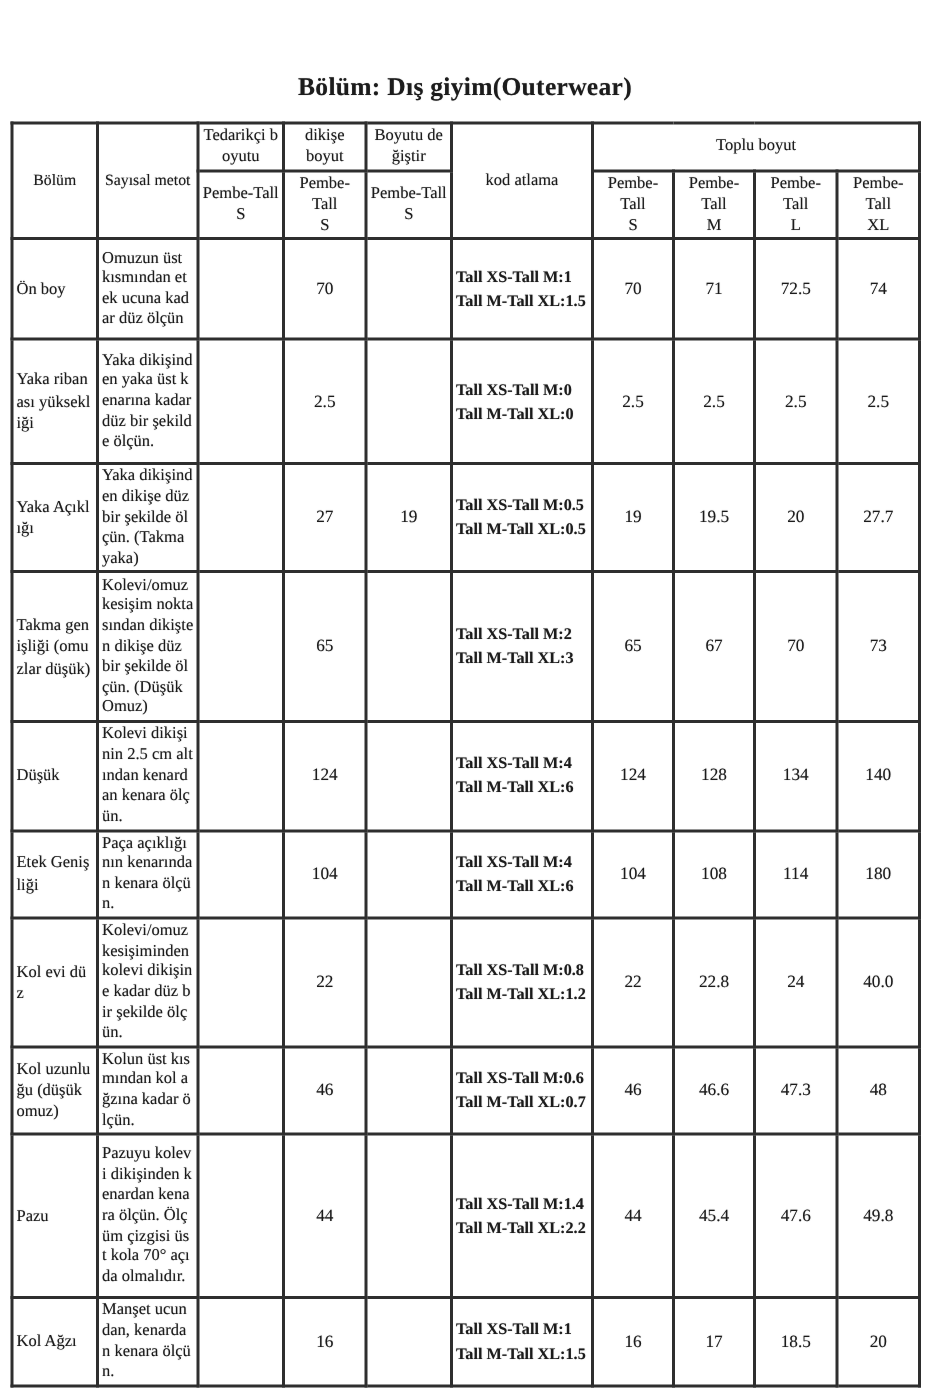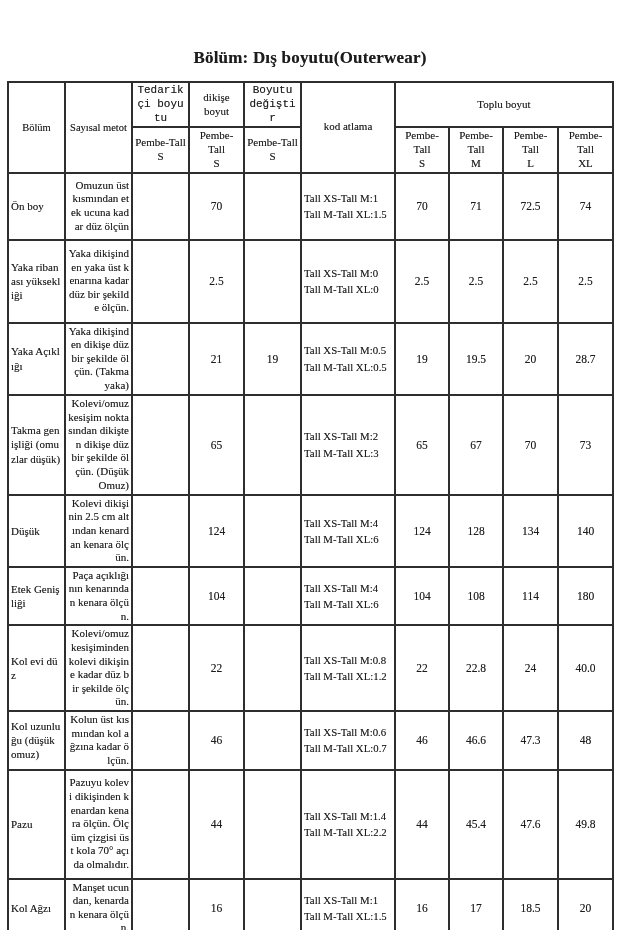--- a/index.html
+++ b/index.html
@@ -18,30 +18,30 @@
     border-collapse:collapse; table-layout:fixed;
     width:605px; margin:13px 0 0 7px;
     text-shadow:0 0 0.6px rgba(40,40,40,0.5);
   }
   .spec th, .spec td {
     border:2px solid #2e2e2e; vertical-align:middle; padding:1px 2px;
     overflow:hidden;
   }
   .hc { font-weight:normal; font-size:11px; text-align:center; line-height:1.25; }
   .hc.onewrap { white-space:nowrap; font-size:10.5px;margin-left:28px; }
-  .hc.ba { word-break:break-all;font-family:Liberation Mono, monospace; }
+  .hc.ba { word-break:break-all; }
   .cell-bolum { font-size:11px; text-align:left; word-break:break-all; line-height:1.3;font-family:Liberation Serif, serif; }
-  .cell-metot { font-size:11px; text-align:right; word-break:break-all; line-height:1.24;font-family:Liberation Serif, serif; }
+  .cell-metot { font-size:11px; text-align:left; word-break:break-all; line-height:1.24;font-family:Liberation Serif, serif; }
   .cell-val { font-size:11.5px; text-align:center; }
-  .cell-kod { font-size:10.8px; line-height:1.5; white-space:nowrap; padding-left:3px; }
+  .cell-kod { font-size:10.8px; line-height:1.5; white-space:nowrap; padding-left:3px;font-weight:bold; }
 </style>
 </head>
 <body>
 
-<div class="title">Bölüm: Dış boyutu(Outerwear)</div>
+<div class="title">Bölüm: Dış giyim(Outerwear)</div>
 
 <table class="spec">
   <colgroup>
     <col style="width:57px">
       <col style="width:67px">
       <col style="width:57px">
     <col style="width:55px">
       <col style="width:57px">
       <col style="width:94px">
     <col style="width:54px">
@@ -118,30 +118,30 @@
       </td>
       <td class="cell-val">2.5</td>
       <td class="cell-val">2.5</td>
       <td class="cell-val">2.5</td>
       <td class="cell-val">2.5</td>
     </tr>
     <tr style="height:67px">
       <td class="cell-bolum">Yaka Açıklığı</td>
       <td class="cell-metot">Yaka dikişinden dikişe düz bir şekilde ölçün. (Takma yaka)</td>
       <td class="cell-val"></td>
-      <td class="cell-val">21</td>
+      <td class="cell-val">27</td>
       <td class="cell-val">19</td>
       <td class="cell-kod">
         <div>Tall XS-Tall M:0.5</div>
         <div>Tall M-Tall XL:0.5</div>
       </td>
       <td class="cell-val">19</td>
       <td class="cell-val">19.5</td>
       <td class="cell-val">20</td>
-      <td class="cell-val">28.7</td>
+      <td class="cell-val">27.7</td>
     </tr>
     <tr style="height:100px">
       <td class="cell-bolum">Takma genişliği (omuzlar düşük)</td>
       <td class="cell-metot">Kolevi/omuz kesişim noktasından dikişten dikişe düz bir şekilde ölçün. (Düşük Omuz)</td>
       <td class="cell-val"></td>
       <td class="cell-val">65</td>
       <td class="cell-val"></td>
       <td class="cell-kod">
         <div>Tall XS-Tall M:2</div>
         <div>Tall M-Tall XL:3</div>

